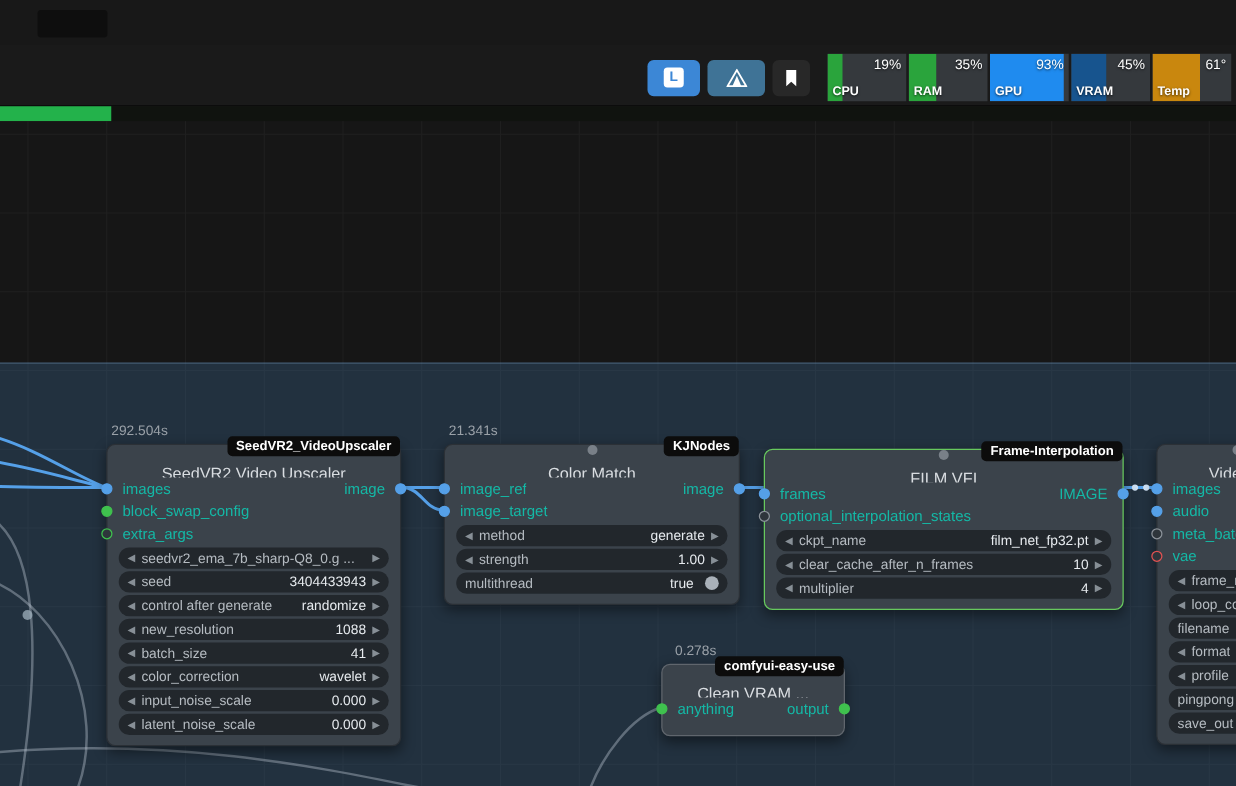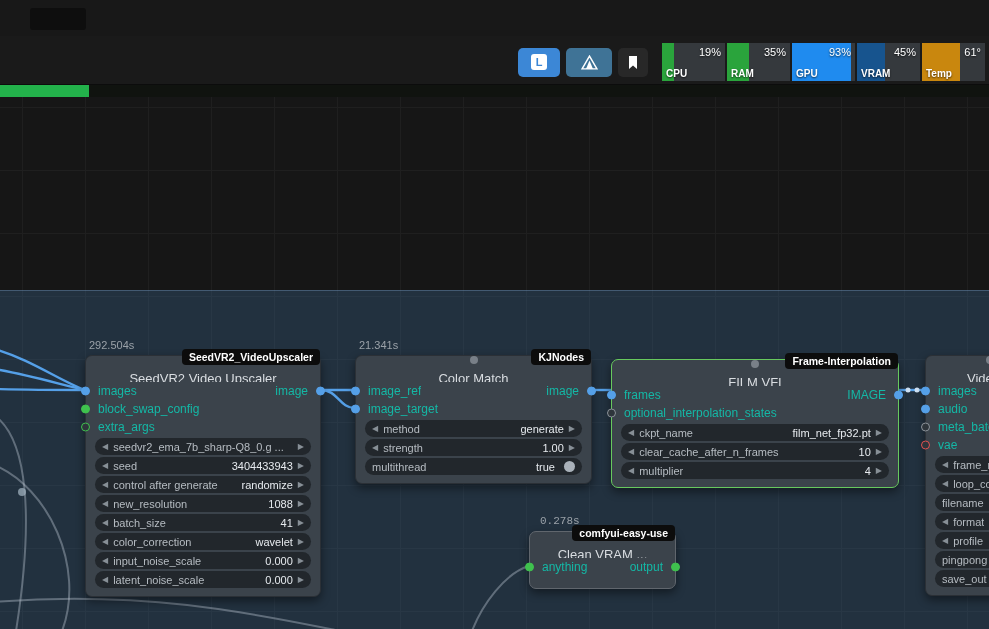--- a/index.html
+++ b/index.html
@@ -34,21 +34,21 @@
   #group-overlay { position:absolute; left:0; right:0; top:193px; bottom:0;
     background:rgba(64,112,158,0.30); border-top:1px solid rgba(130,170,210,0.35); }
   #wires { position:absolute; left:0; top:0; width:989px; height:532px; }
 
   
   .node { position:absolute; background:#3b434b; border:1px solid #2b3036; border-radius:7px;
     box-shadow:0 4px 10px rgba(0,0,0,.45); }
   .node.selected-green { border:1.5px solid #67c95e; }
   .node.selected-light { border:1px solid #60666d; }
   .ntime { position:absolute; top:-17px; left:3px; font-size:11px; color:#9aa1a8; white-space:nowrap; }
-  .ntime.inset { left:10px;font-family:Liberation Mono, monospace; }
+  .ntime.inset { left:10px; }
   .nbadge { position:absolute; top:-18px; right:0; background:#0c0c0c; color:#fff; font-size:10.5px;
     font-weight:bold; padding:2px 7px; border-radius:4px; white-space:nowrap;margin-top:11px; }
   .ntitle { height:26px; display:flex; align-items:center; gap:7px; padding:0 10px; font-size:13px;
     color:#d9dde1; white-space:nowrap; overflow:hidden;flex-direction:column; }
   .tdot { width:8px; height:8px; border-radius:50%; background:#798088; flex:0 0 auto; }
   .thelp { margin-left:auto; color:#e8a33d; font-weight:bold; font-size:13px; }
   .nbody { padding-bottom:6px; }
   .prow { position:relative; height:18px; display:flex; align-items:center; padding:0 12px; font-size:12px; color:#14b8a6; }
   .plabel { white-space:nowrap; overflow:hidden; }
   .olabel { margin-left:auto; white-space:nowrap; }

